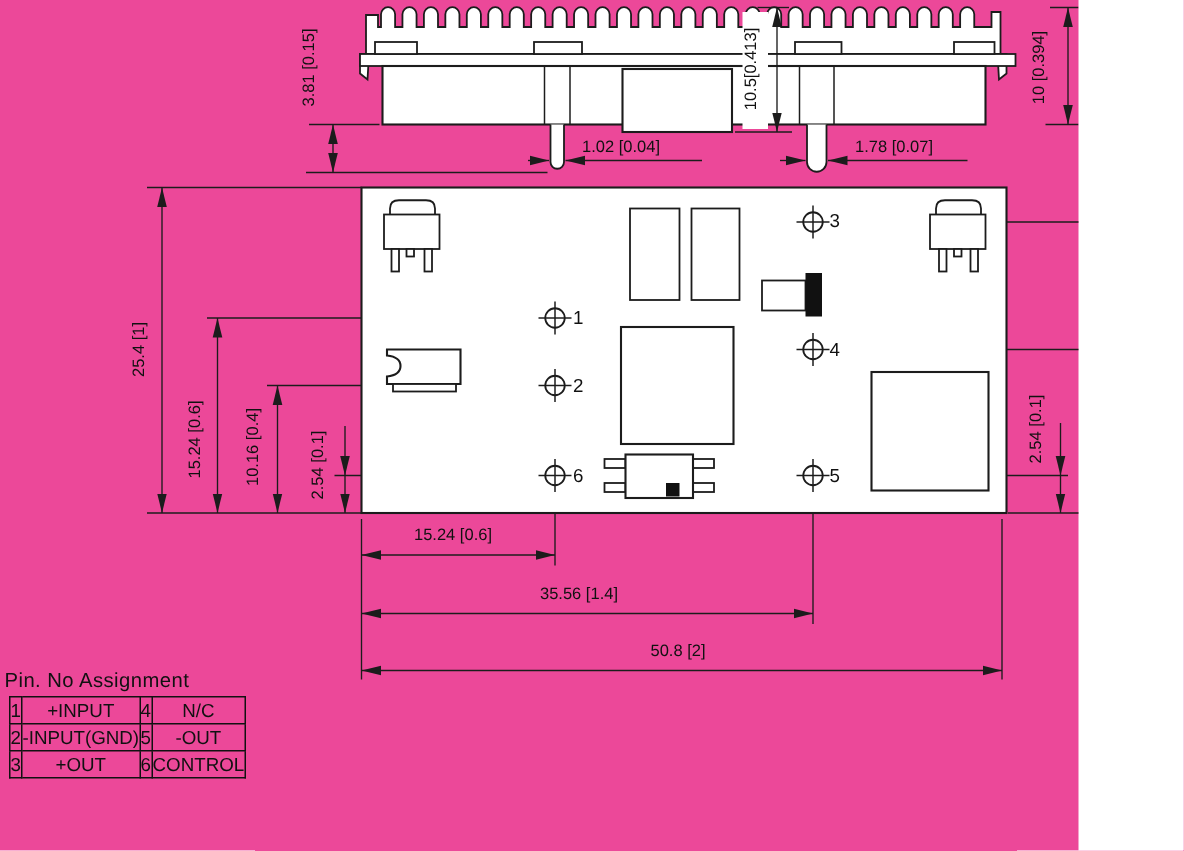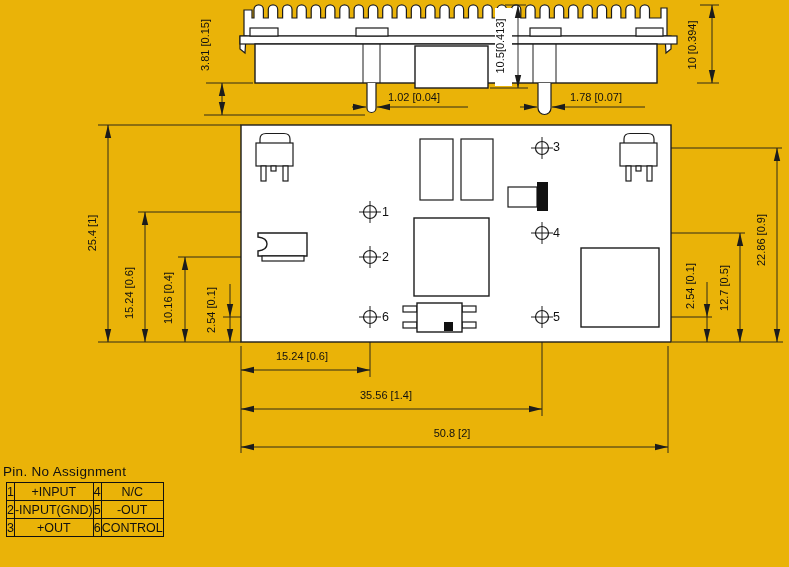--- a/index.html
+++ b/index.html
@@ -1,26 +1,26 @@
 <!DOCTYPE html>
 <html><head>
 <meta charset="utf-8">
 <style>
   html,body{margin:0;padding:0;background:#fff;}
-  #stage{position:relative;width:789px;height:567px;background:#eab308;overflow:hidden;
-         font-family:"Liberation Sans",sans-serif;}
+  #stage{position:relative;width:691px;height:567px;background:#ec4899;overflow:hidden;
+         font-family:"Liberation Sans",sans-serif;padding-left:28px;}
   svg{position:absolute;left:0;top:0;}
   .ln{stroke:#1c1c1c;stroke-width:1;fill:none;}
   .dln{stroke:#1c1c1c;stroke-width:0.9;fill:none;}
   .shp{stroke:#1c1c1c;stroke-width:1.4;fill:#fff;}
   .shp2{stroke:#1c1c1c;stroke-width:1.2;fill:#fff;}
   .blk{fill:#111;stroke:none;}
   .txt{font-family:"Liberation Sans",sans-serif;font-size:11px;fill:#111;}
   .lbl{font-family:"Liberation Sans",sans-serif;font-size:12.5px;fill:#111;}
-  .tblwrap{position:absolute;left:3px;top:464px;}
+  .tblwrap{position:absolute;left:3px;top:446px;}
   .tbl-title{font-size:13.5px;color:#111;margin:0 0 3px 0;letter-spacing:0.3px;}
   table.pin-table{border-collapse:collapse;margin-left:3px;}
   table.pin-table th,table.pin-table td{
     border:1.4px solid #111;font-weight:400;font-size:12.5px;color:#111;
     text-align:center;vertical-align:middle;padding:0;height:17px;}
   .c1{width:51px;} .c2{width:122px;} .c3{width:52px;} .c4{width:121px;}
 </style>
 </head>
 <body>
 

